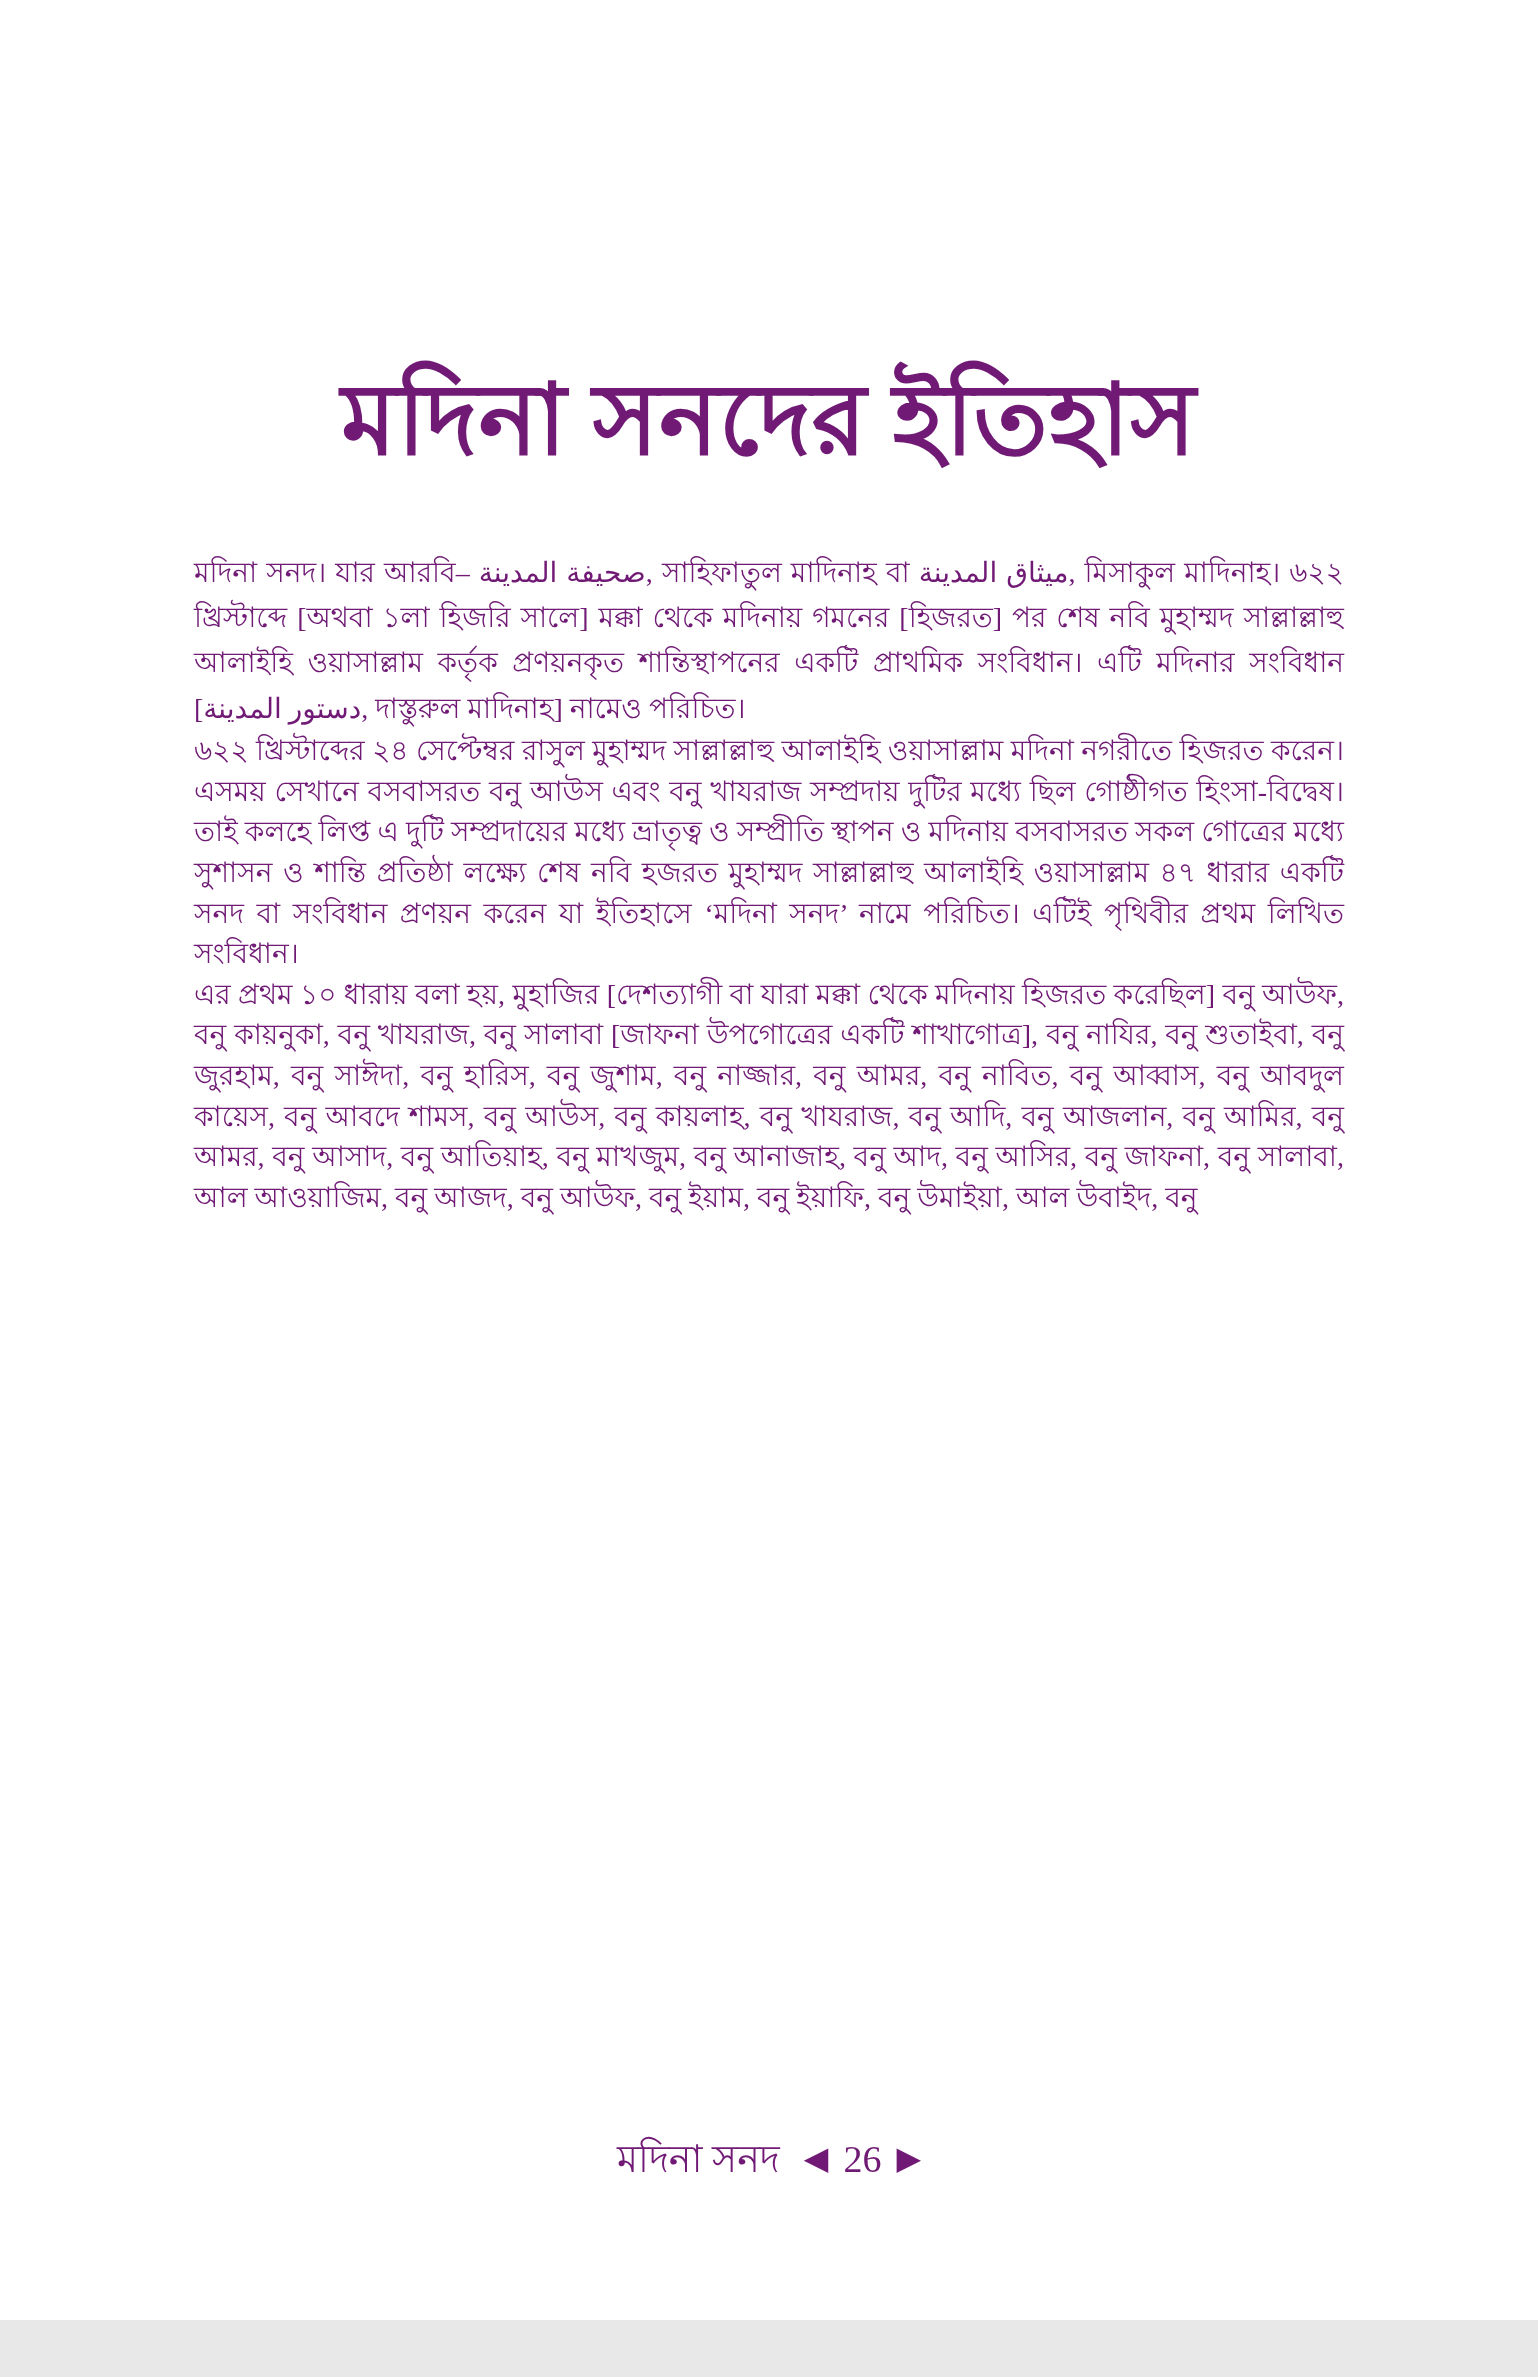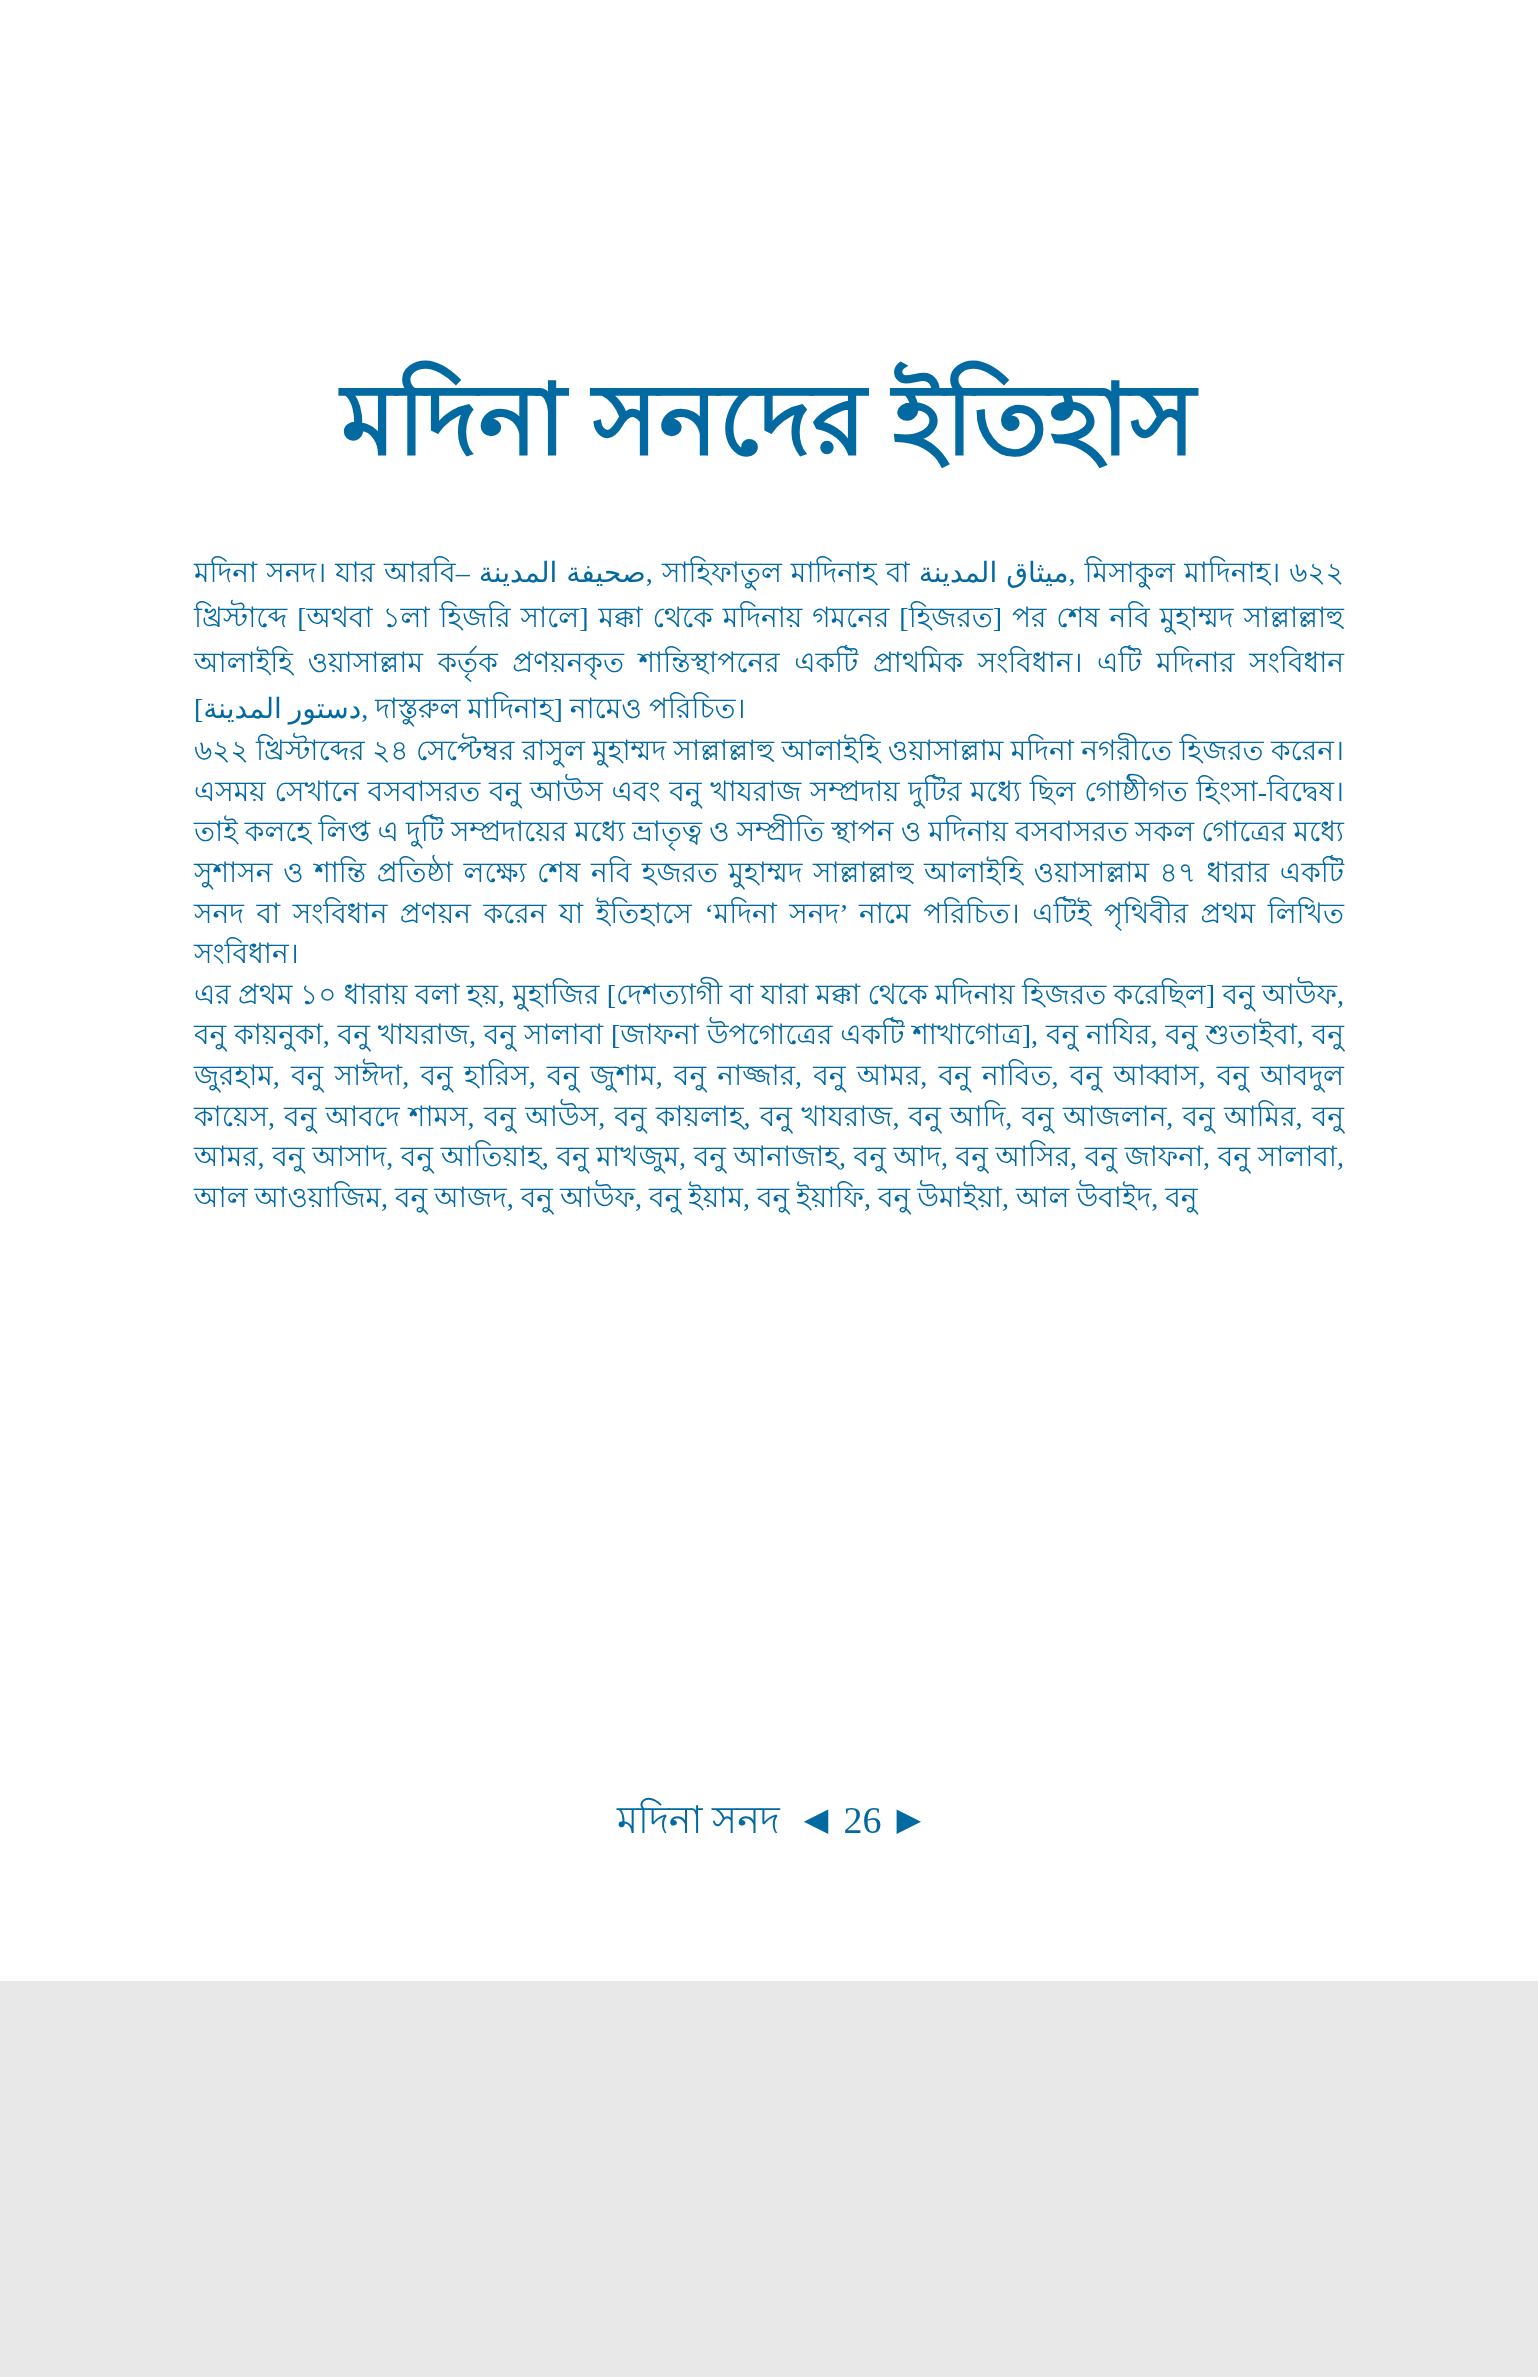--- a/index.html
+++ b/index.html
@@ -3,24 +3,24 @@
 <meta charset="utf-8">
 <style>
   html, body {
     margin: 0;
     padding: 0;
     background: #e8e8e8;
   }
   .page {
     position: relative;
     width: 1538px;
-    height: 1981px;
+    height: 2320px;
     margin: 0 auto;
     background: #ffffff;
-    color: #0369a1;
+    color: #701a75;
     box-sizing: border-box;
     padding: 359px 194px 0 194px;
     font-family: "Liberation Serif", "DejaVu Serif", serif;
     overflow: hidden;
   }
   .title {
     margin: 0 0 67px 0;
     font-size: 99px;
     line-height: 1.25;
     font-weight: 700;

